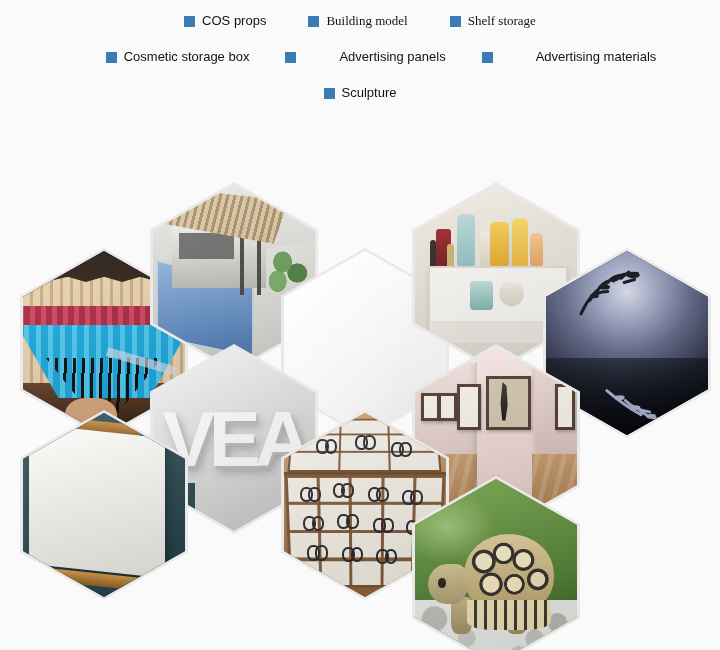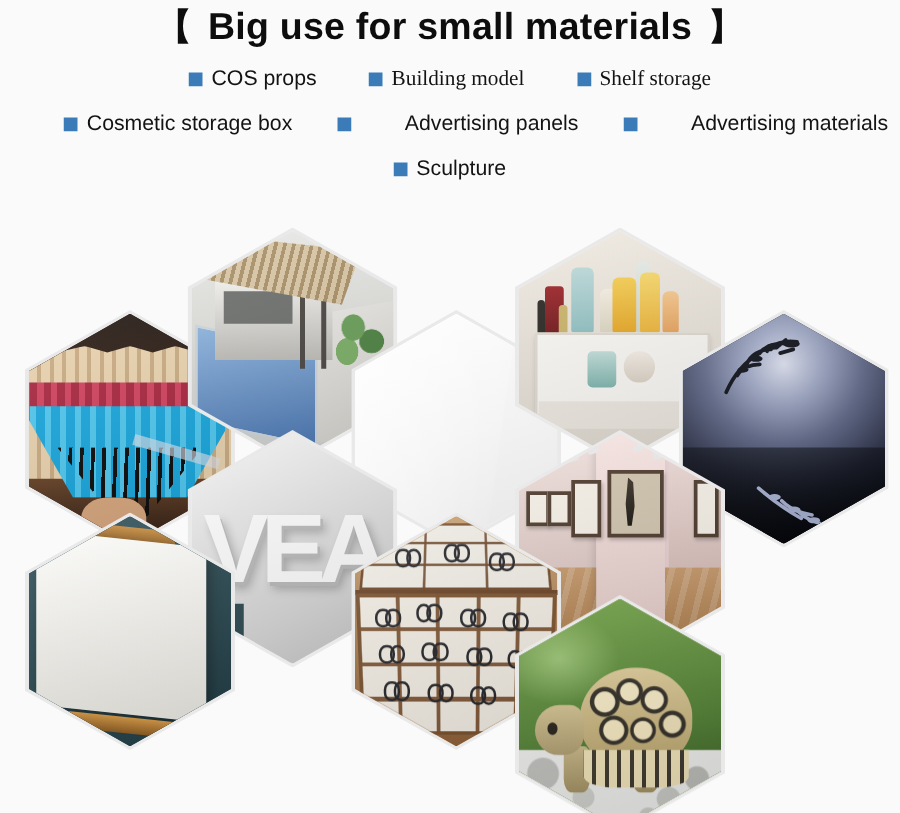--- a/index.html
+++ b/index.html
@@ -23,21 +23,21 @@
   .bullet-rows{margin-top:8px;}
   .brow{display:flex;justify-content:center;align-items:center;line-height:26px;}
   .brow.r1{margin-top:0px;}
   .brow.r2{margin-top:10px;margin-left:42px;}
   .brow.r3{margin-top:10px;}
   .bitem{display:flex;align-items:center;white-space:nowrap;}
   .bitem .sq{
     width:11px;height:11px;background:#3b7cb8;display:inline-block;
     margin-right:7px;flex:none;
   }
-  .bitem .lbl{font-size:17px;color:#131313;}
+  .bitem .lbl{font-size:13px;color:#131313;}
   .r1 .bitem+.bitem{margin-left:42px;font-family:Liberation Serif, serif;}
   .r2 .bitem+.bitem{margin-left:36px;gap:36px;}
   .r3 .bitem+.bitem{margin-left:46px;}
 
   
   .hive{position:absolute;left:0;top:168px;width:720px;height:482px;}
   .hex{
     position:absolute;width:168px;height:190px;
     clip-path:polygon(50% 0%,100% 25%,100% 75%,50% 100%,0% 75%,0% 25%);
     background:#e9e9e9;overflow:hidden;
@@ -245,25 +245,20 @@
     background:linear-gradient(100deg,rgba(255,255,255,.85),rgba(255,255,255,0));
     transform:rotate(8deg);}
 </style>
 </head>
 <body>
 
 <div id="page">
 
   <div class="header">
 
-    <div class="title">
-      <span class="brk">【</span>
-      <span class="tt">Big use for small materials</span>
-      <span class="brk">】</span>
-    </div>
 
     <div class="bullet-rows">
 
       <div class="brow r1">
         <div class="bitem">
           <span class="sq"></span>
           <span class="lbl">COS props</span>
         </div>
         <div class="bitem">
           <span class="sq"></span>

